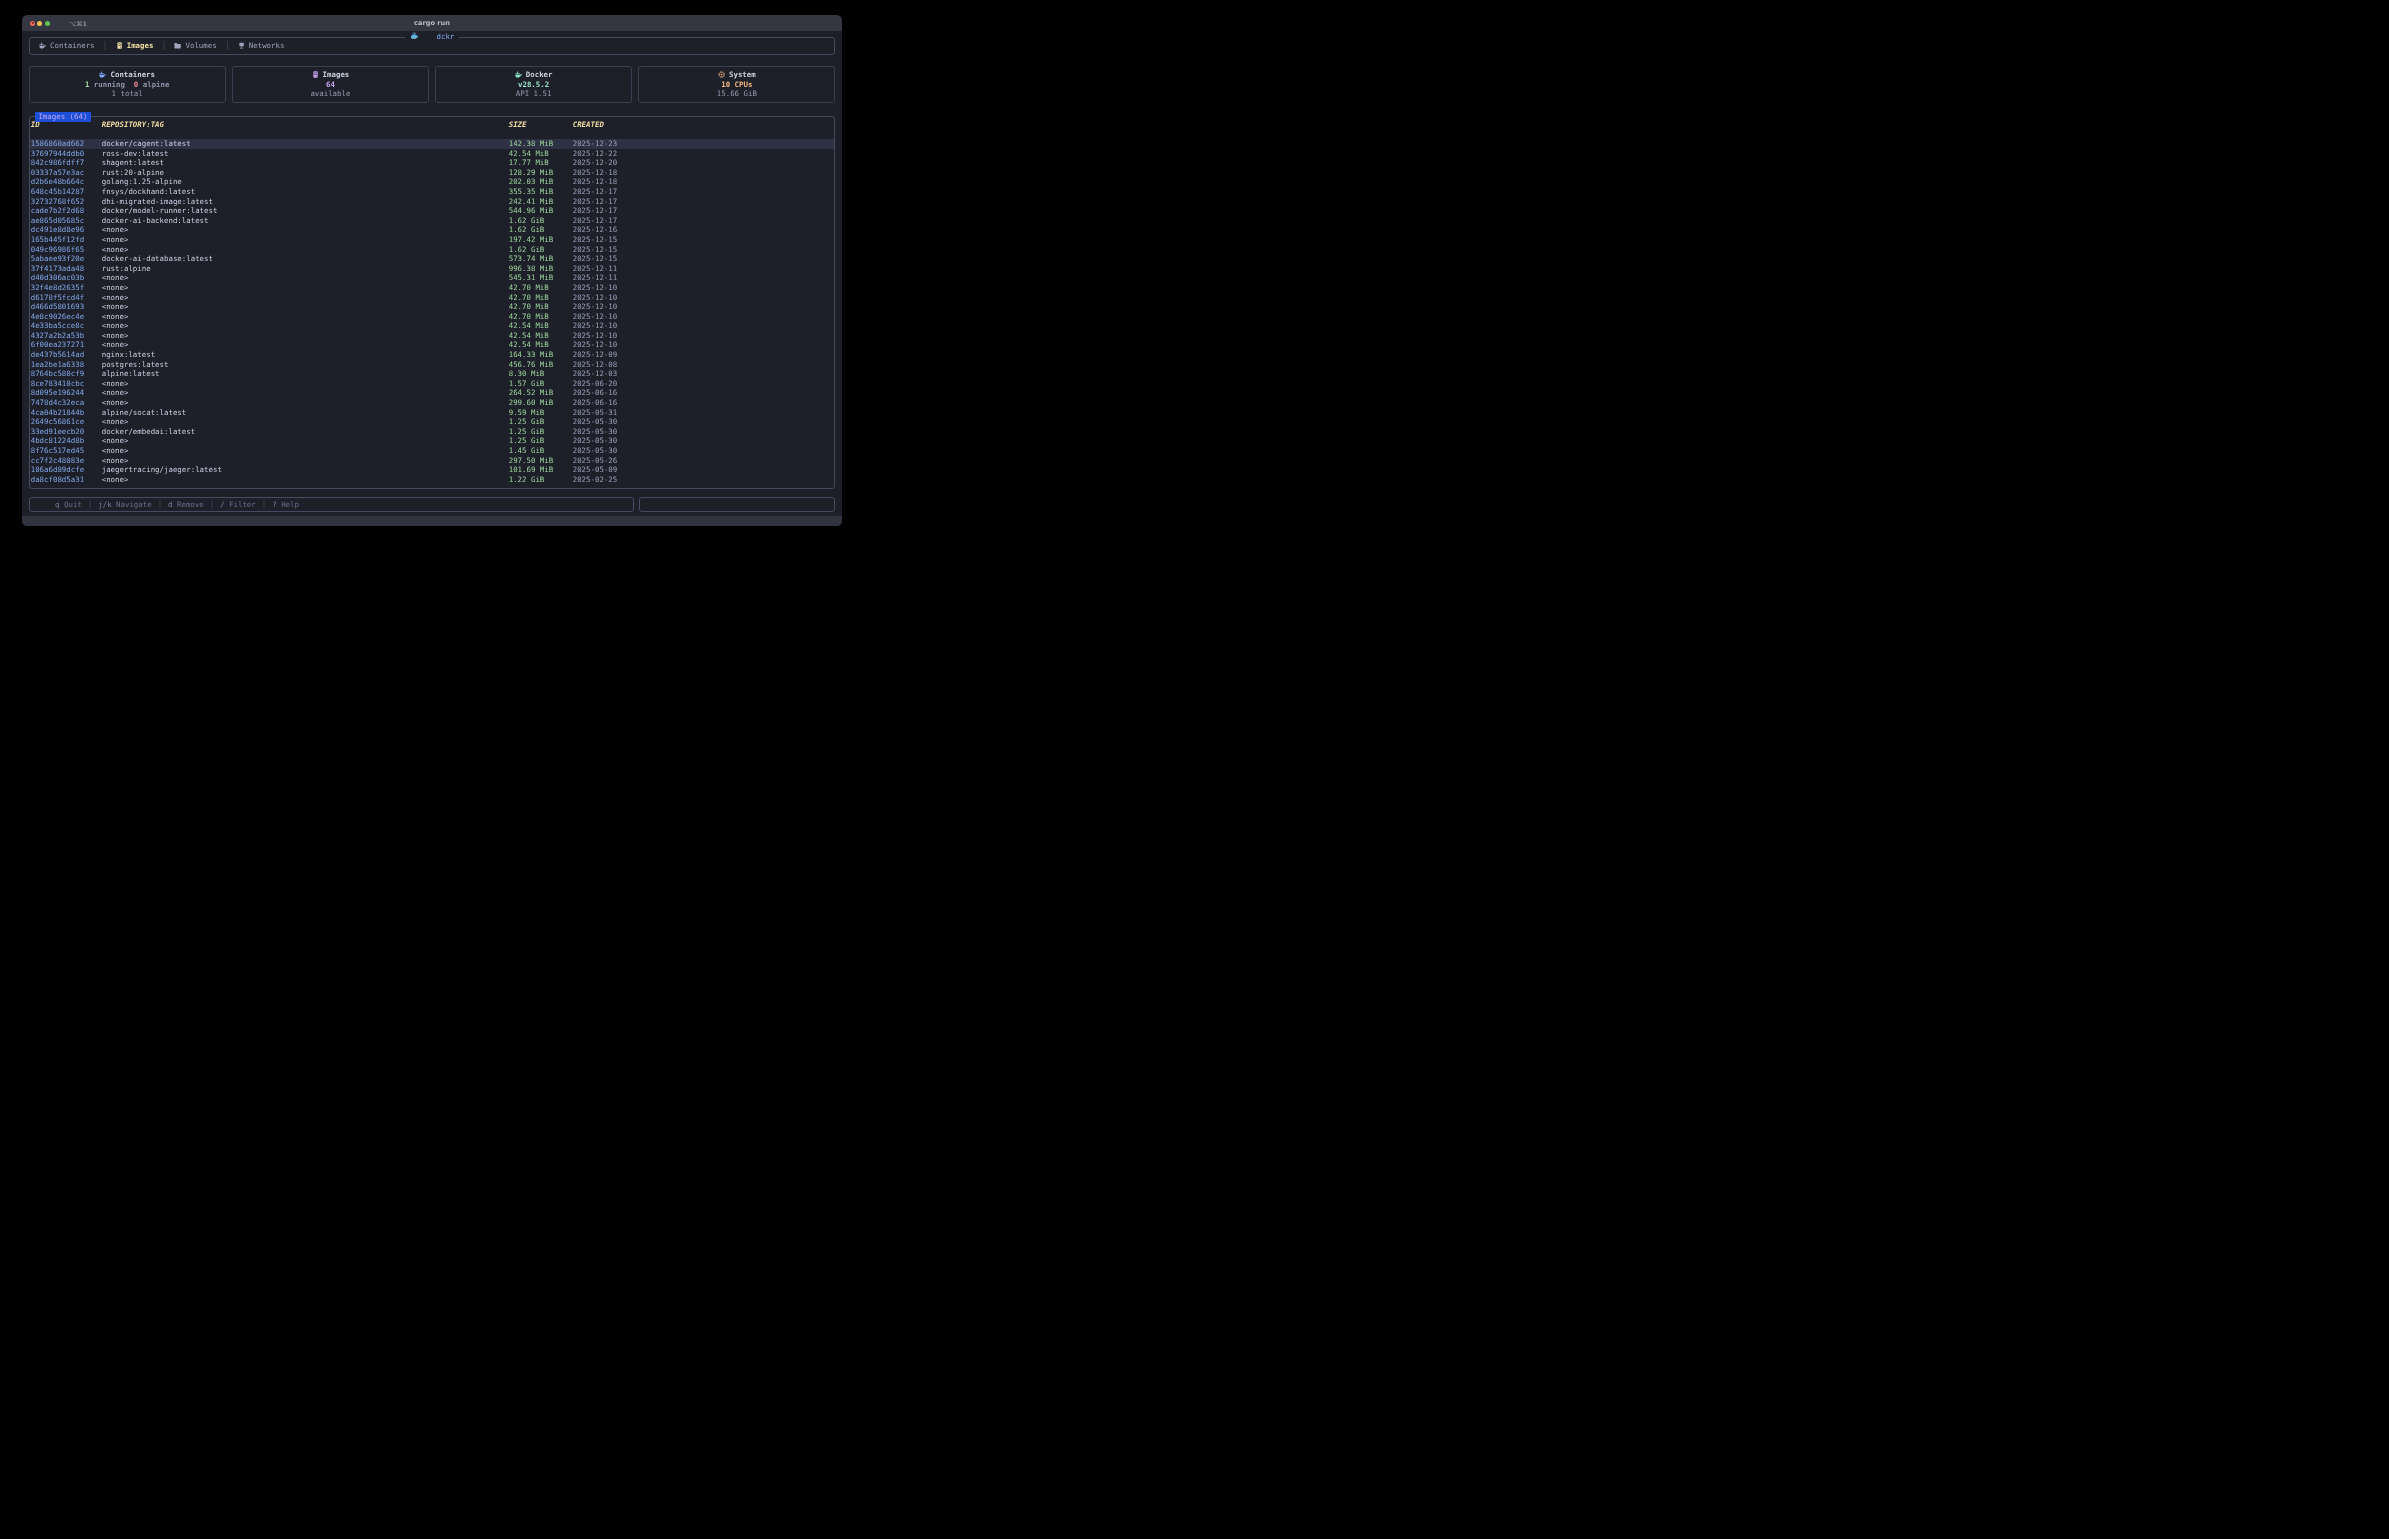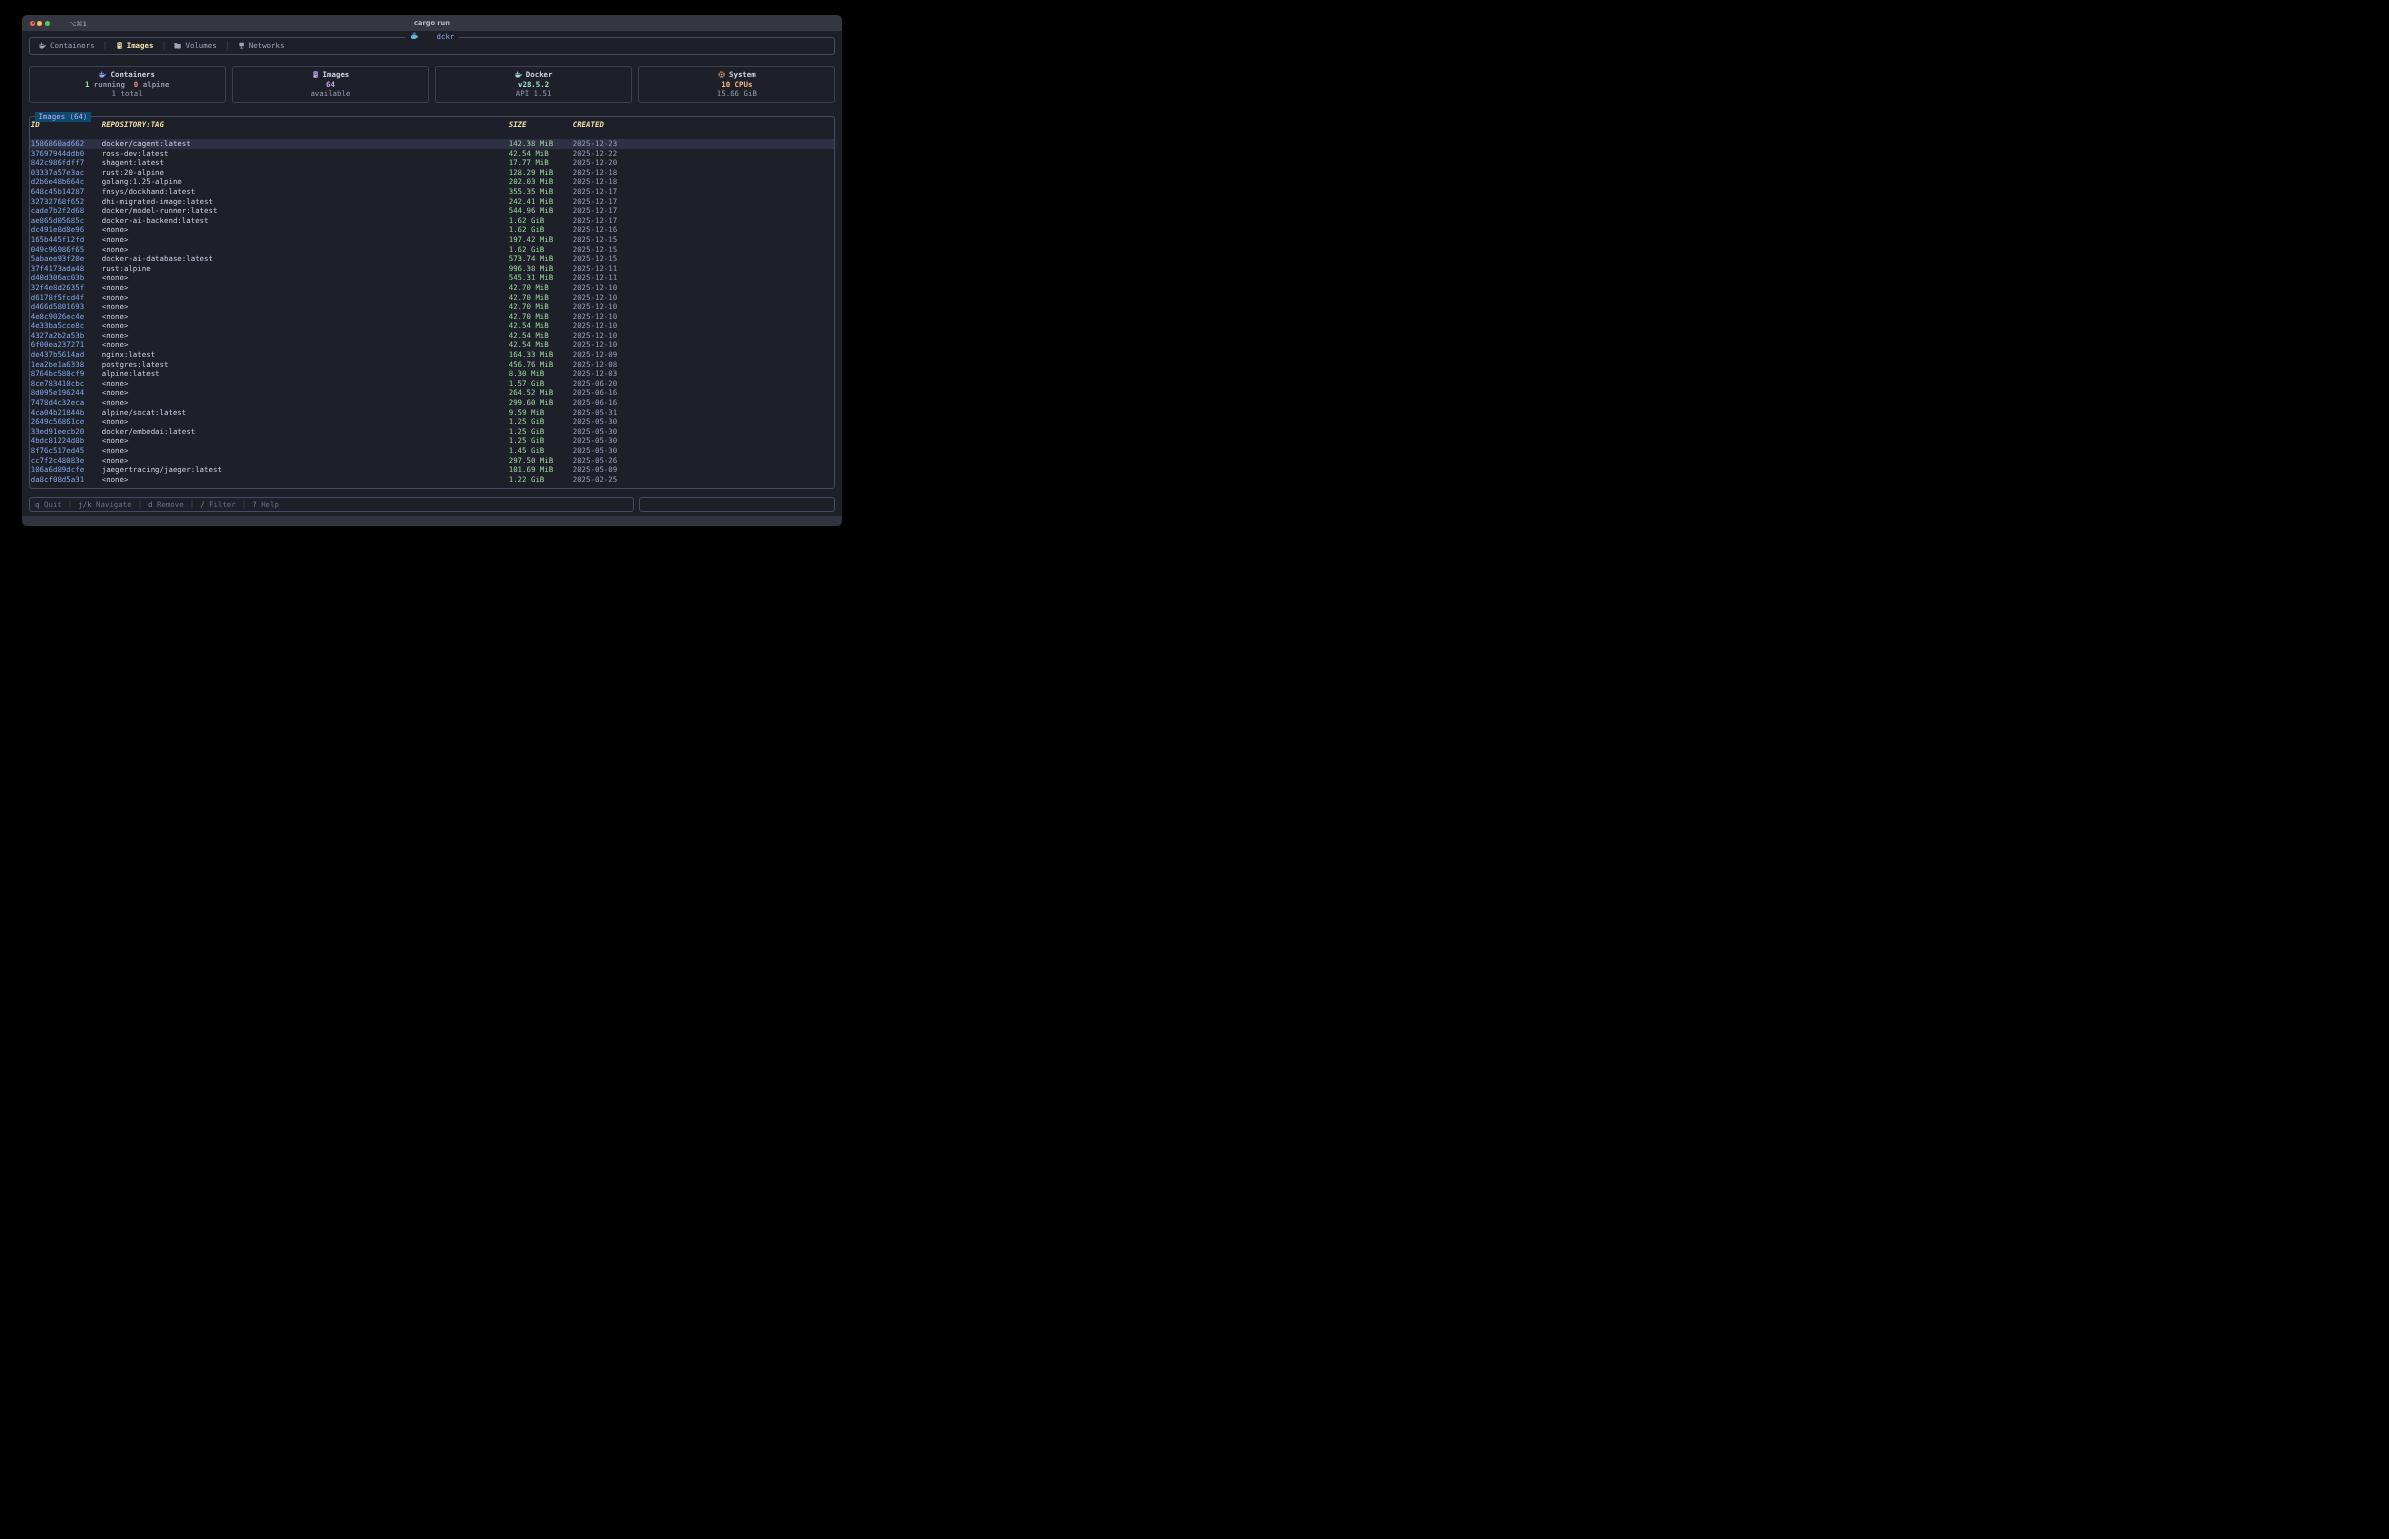--- a/index.html
+++ b/index.html
@@ -31,21 +31,21 @@
   
   .content { position:absolute; top:16px; left:0; right:0; bottom:10px;
              background:#1d1f29; font-size:7.4px; color:#c9cee0; }
 
   .app-title { position:absolute; top:0px; left:0; right:0; height:10.5px; text-align:center;
                z-index:3; pointer-events:none; }
   .app-title .inner { display:inline-flex; align-items:center; gap:18px; background:#1d1f29;
                       padding:0 5px; height:10.5px; color:#84a9f5; font-size:7.4px; }
 
   .box { position:absolute; border:0.6px solid #474b61; border-radius:2.8px; }
-  .box .box-label { position:absolute; top:-5px; left:5.5px; background:#0c4a6e;
+  .box .box-label { position:absolute; top:-5px; left:5.5px; background:#1d4ed8;
                     padding:0 3.3px; font-size:7.4px; line-height:10px; }
 
   
   .tabs-box { left:6.6px; right:6.6px; top:5.5px; height:18px; }
   .tabs { display:flex; align-items:center; height:100%; padding-left:9.4px; }
   .tab { display:inline-flex; align-items:center; gap:3.9px; color:#9ca3bb; }
   .tab .icon { display:inline-flex; width:7.2px; height:7.2px; }
   .tab.active { color:#f2dfa7; font-weight:bold; }
   .tab-sep { color:#4a4e63; margin:0 8.3px; font-weight:normal; }
 
@@ -72,21 +72,21 @@
           padding-left:1.1px; height:9.6px; line-height:9.6px; white-space:pre; }
   .trow.selected { background:#2d3143; }
   .cell-id { color:#82a7e8; }
   .cell-repo { color:#c9cee0; }
   .cell-size { color:#9ed49e; }
   .cell-created { color:#9aa0ba; }
 
   
   .help-box { left:6.6px; top:466px; width:605px; height:15.4px; }
   .help { display:flex; align-items:center; height:100%; padding-left:5.5px;
-          color:#696e85; white-space:pre; }
+          color:#696e85; white-space:pre;margin-left:20px; }
   .help .key { color:#7d829b; }
   .help .hsep { color:#4a4e63; margin:0 6px; }
   .side-box { left:617px; right:6.6px; top:466px; height:15.4px; }
 
   svg { display:block; width:100%; height:100%; }
 </style>
 </head>
 <body>
 
 <div class="window">

